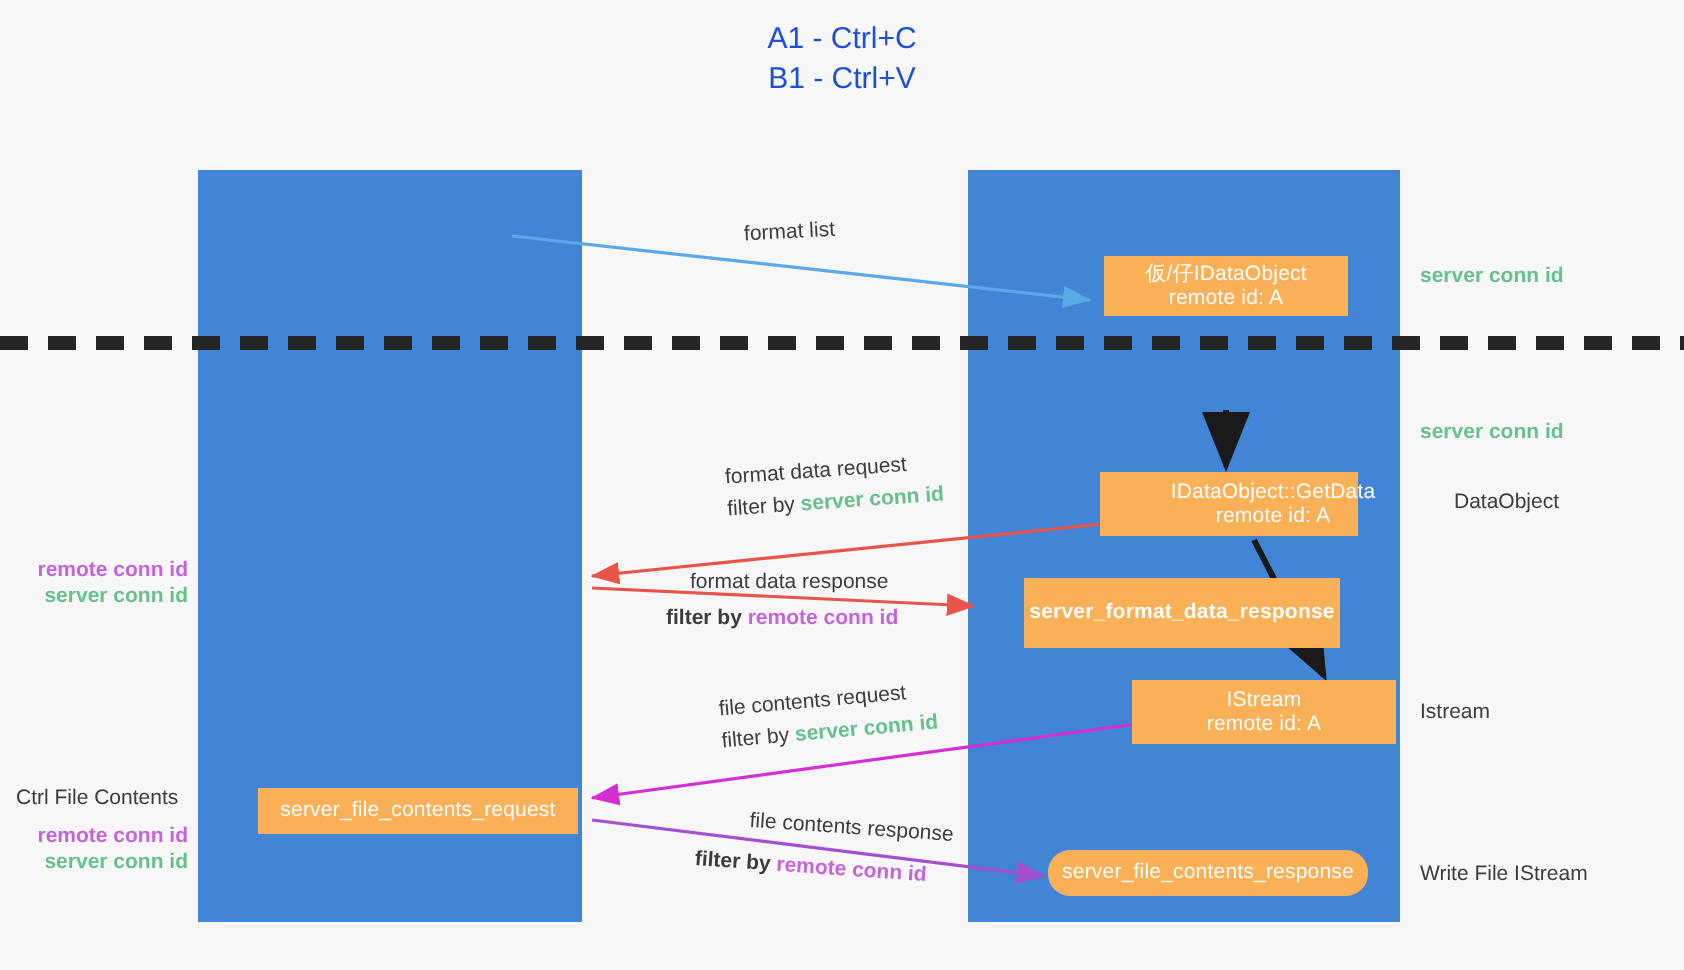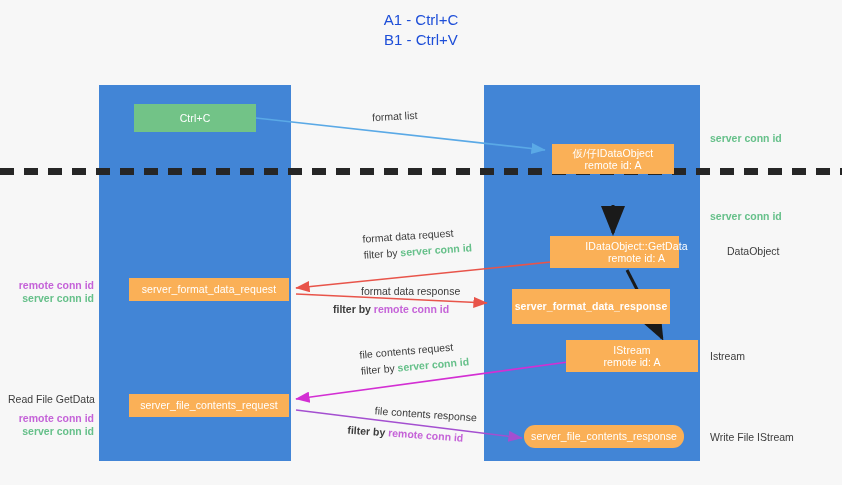--- a/index.html
+++ b/index.html
@@ -110,49 +110,47 @@
 
     <path d="M627,270 L662,338" stroke="#1a1a1a" stroke-width="3" fill="none" marker-end="url(#ah-black)"></path>
 
     <path d="M568,362 L296,399" stroke="#d32fd3" stroke-width="1.6" fill="none" marker-end="url(#ah-magenta)"></path>
 
     <path d="M296,410 L522,438" stroke="#a44fd0" stroke-width="1.6" fill="none" marker-end="url(#ah-purple)"></path>
   </svg>
 
   <div class="abs dashsep"></div>
 
-  <div class="abs box green" style="left:134px;top:104px;width:122px;height:28px;">Ctrl+C</div>
 
-  <div class="abs box orange" style="left:552px;top:128px;width:122px;height:30px;margin-top:16px;">仮/仔IDataObject
+  <div class="abs box orange" style="left:552px;top:128px;width:122px;height:30px;">仮/仔IDataObject
 remote id: A</div>
 
 
   <div class="abs box orange" style="left:550px;top:236px;width:129px;height:32px;padding-left:44px;">IDataObject::GetData
 remote id: A</div>
 
-  <div class="abs box orange" style="left:129px;top:278px;width:160px;height:23px;">server_format_data_request</div>
 
   <div class="abs box orange" style="left:512px;top:289px;width:158px;height:35px;font-weight:bold;">server_format_data_response</div>
 
   <div class="abs box orange" style="left:566px;top:340px;width:132px;height:32px;">IStream
 remote id: A</div>
 
   <div class="abs box orange" style="left:129px;top:394px;width:160px;height:23px;">server_file_contents_request</div>
 
   <div class="abs box orange" style="left:524px;top:425px;width:160px;height:23px;border-radius:11px;">server_file_contents_response</div>
 
   <div class="abs lbl" style="left:372px;top:110px;transform:rotate(-3deg);">format list</div>
 
   <div class="abs" style="left:363px;top:229px;transform:rotate(-4deg);">
     <div class="lbl">format data request</div>
     <div class="lbl" style="margin-top:3px;"><span>filter by </span><span class="green-t">server conn id</span></div>
   </div>
 
   <div class="abs" style="left:333px;top:285px;">
-    <div class="lbl" style="margin-left:28px;">format data response</div>
+    <div class="lbl" style="margin-left:12px;">format data response</div>
     <div class="lbl" style="margin-top:5px;font-weight:bold;"><span>filter by </span><span class="purple-t">remote conn id</span></div>
   </div>
 
   <div class="abs" style="left:360px;top:344px;transform:rotate(-5deg);">
     <div class="lbl">file contents request</div>
     <div class="lbl" style="margin-top:3px;"><span>filter by </span><span class="green-t">server conn id</span></div>
   </div>
 
   <div class="abs" style="left:348px;top:407px;transform:rotate(4deg);">
     <div class="lbl" style="margin-left:26px;">file contents response</div>
@@ -161,17 +159,17 @@
 
   <div class="abs side-note green-t" style="left:710px;top:132px;">server conn id</div>
   <div class="abs side-note green-t" style="left:710px;top:210px;">server conn id</div>
   <div class="abs side-note" style="left:710px;top:245px;margin-left:17px;">DataObject</div>
   <div class="abs side-note" style="left:710px;top:350px;">Istream</div>
   <div class="abs side-note" style="left:710px;top:431px;">Write File IStream</div>
 
   <div class="abs side-note purple-t" style="left:8px;top:279px;width:86px;text-align:right;">remote conn id</div>
   <div class="abs side-note green-t" style="left:8px;top:292px;width:86px;text-align:right;">server conn id</div>
 
-  <div class="abs side-note" style="left:8px;top:393px;width:86px;text-align:left;">Read File GetData</div>
+  <div class="abs side-note" style="left:8px;top:393px;width:86px;text-align:left;">Ctrl File Contents</div>
   <div class="abs side-note purple-t" style="left:8px;top:412px;width:86px;text-align:right;">remote conn id</div>
   <div class="abs side-note green-t" style="left:8px;top:425px;width:86px;text-align:right;">server conn id</div>
 
 </div>
 
 </body></html>

